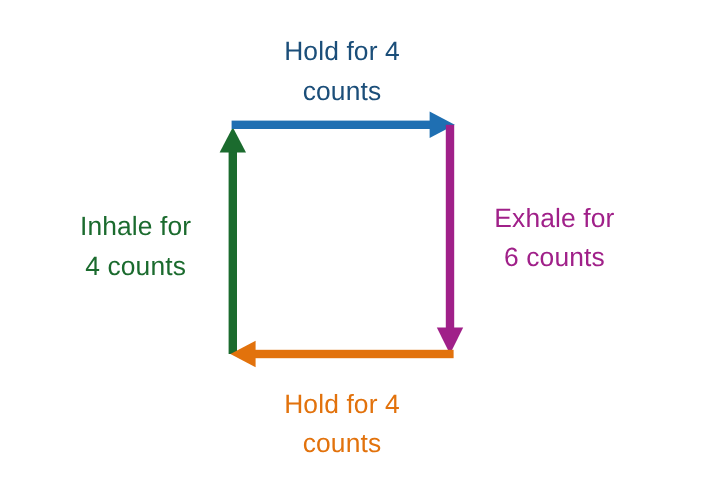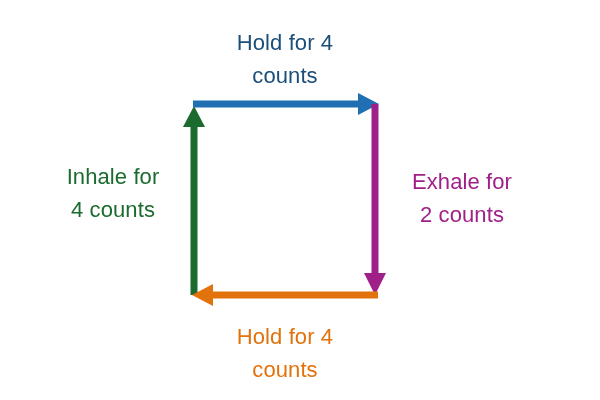--- a/index.html
+++ b/index.html
@@ -44,21 +44,21 @@
     top: 26px;
     width: 220px;
   }
   #label-bottom {
     left: 175px;
     top: 320px;
     width: 220px;
   }
   #label-left {
     left: 38px;
-    top: 160px;
+    top: 172px;
     width: 150px;
     text-align: center;
   }
   #label-right {
     left: 387px;
     top: 165px;
     width: 150px;
     text-align: center;
   }
 </style>
@@ -91,18 +91,18 @@
 
   </svg>
 
   <div class="phase-label" id="label-top" style="color:#1B4E79;">Hold for 4
 counts</div>
 
   <div class="phase-label" id="label-left" style="color:#1B6B2E;">Inhale for
 4 counts</div>
 
   <div class="phase-label" id="label-right" style="color:#A02089;">Exhale for
-2 counts</div>
+6 counts</div>
 
   <div class="phase-label" id="label-bottom" style="color:#E2720C;">Hold for 4
 counts</div>
 
 </div>
 
 </body></html>

